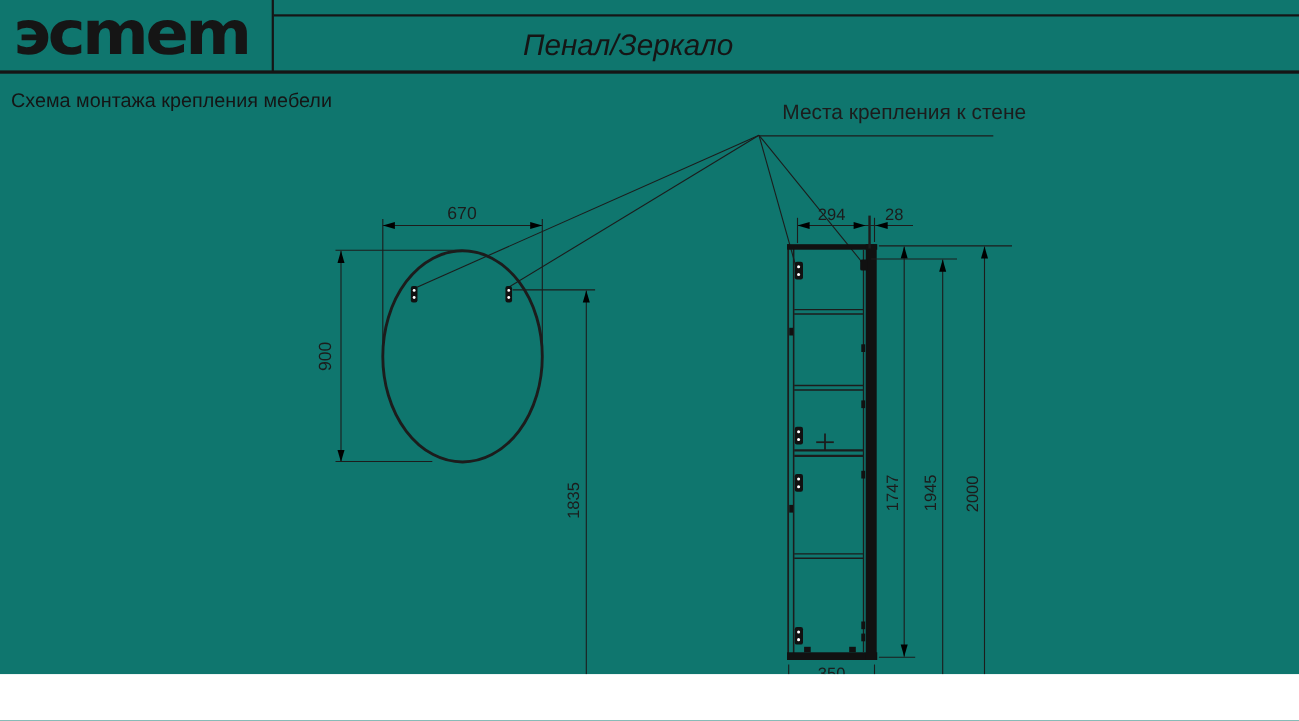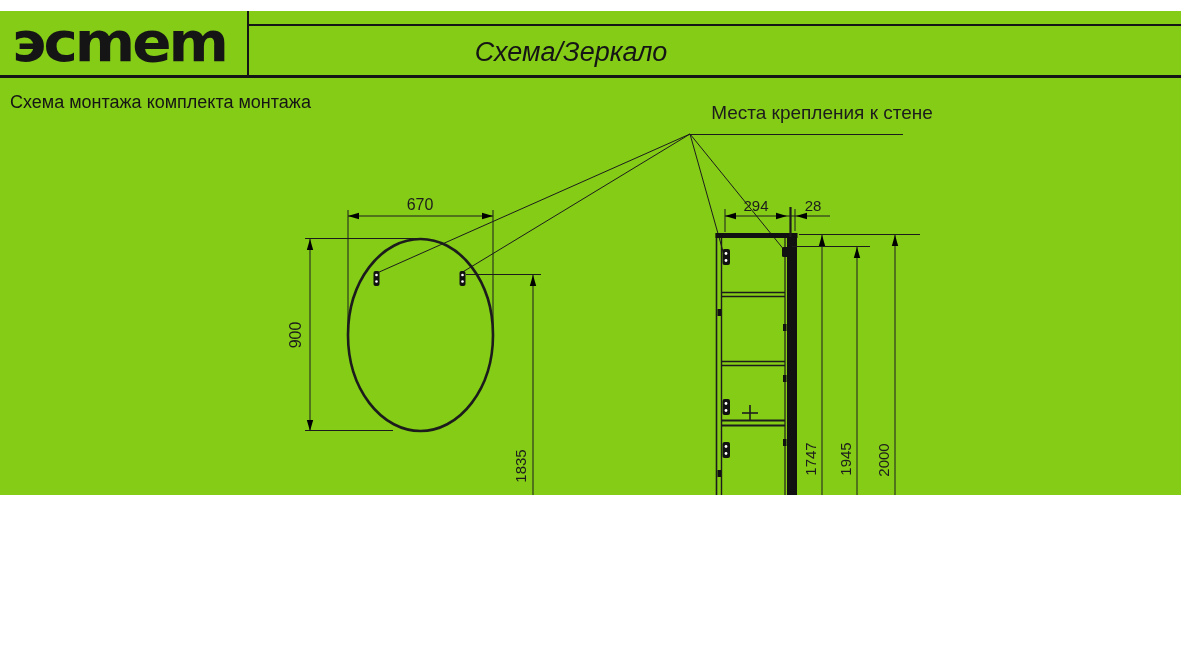--- a/index.html
+++ b/index.html
@@ -1,18 +1,18 @@
 <!DOCTYPE html>
 <html><head>
 <meta charset="utf-8">
 <style>
   html,body{margin:0;padding:0;background:#fff;}
   .canvas{
-    position:relative;width:1181px;height:484px;background:#84cc16;
-    font-family:"Liberation Sans", sans-serif;color:#111;overflow:hidden;margin-top:11px;
+    position:relative;width:1181px;height:613px;background:#0f766e;
+    font-family:"Liberation Sans", sans-serif;color:#111;overflow:hidden;
   }
   
   .logo{
     position:absolute;left:12px;top:2px;height:62px;
     font-family:"DejaVu Sans", sans-serif;font-weight:bold;
     font-size:58px;line-height:60px;letter-spacing:-3px;color:#151515;
     transform:scaleY(.95);transform-origin:top left;
   }
   .header-divider{position:absolute;left:247px;top:0;width:2px;height:65px;background:#151515;}
   .header-rule-top{position:absolute;left:249px;top:13px;right:0;height:2px;background:#151515;}
@@ -31,24 +31,24 @@
 </style>
 </head>
 <body>
 
 <div class="canvas">
 
   <div class="logo">эcmem</div>
   <div class="header-divider"></div>
   <div class="header-rule-top"></div>
   <div class="header-rule-bottom"></div>
-  <div class="page-title">Схема/Зеркало</div>
+  <div class="page-title">Пенал/Зеркало</div>
 
   <div class="note">
-    <div>Схема монтажа комплекта монтажа</div>
+    <div>Схема монтажа крепления мебели</div>
   </div>
 
   <svg width="1181" height="655" viewBox="0 0 1181 655">
 
     <g>
       <text class="wall-label" x="822" y="108" text-anchor="middle">Места крепления к стене</text>
       <line x1="690" y1="123.5" x2="903" y2="123.5" stroke-width="1.2"></line>
       <line x1="690" y1="123" x2="377" y2="262" stroke-width="1"></line>
       <line x1="690" y1="123" x2="461" y2="262" stroke-width="1"></line>
       <line x1="690" y1="123" x2="724" y2="244" stroke-width="1"></line>

